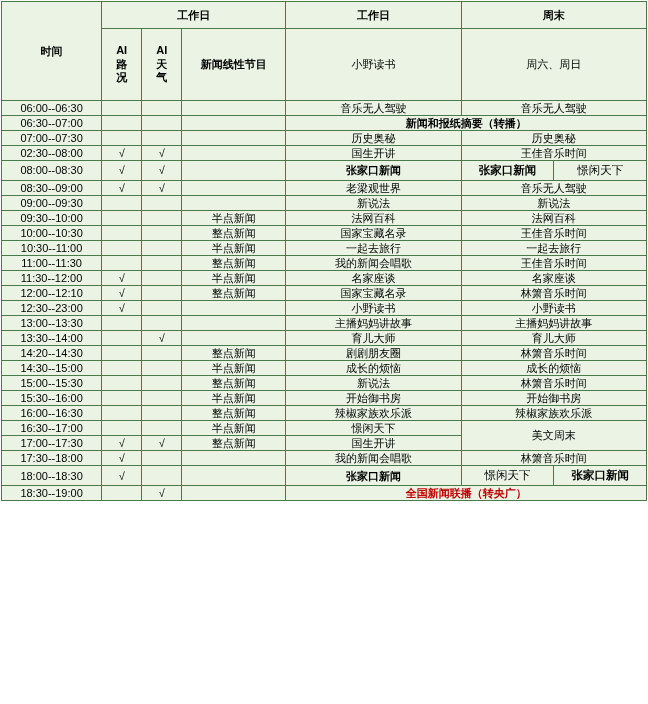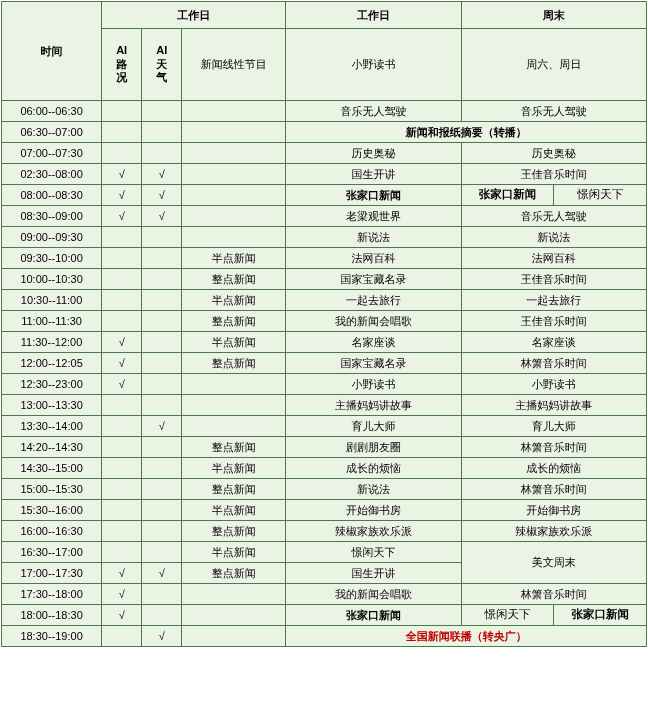--- a/index.html
+++ b/index.html
@@ -39,24 +39,24 @@
   col.c-we     { width: 185px; }
 
   thead td {
     background: #eaf3e4;
     font-weight: bold;
   }
   .hdr-group { height: 26px; font-size: 13px; }
   .hdr-time  { font-size: 12px; margin-top: 40px; }
   .hdr-ai    { font-size: 12px; font-weight: bold; }
   .hdr-ai .stack { display: block; line-height: 1.25; text-align: center; }
-  .hdr-line  { font-size: 12px; font-weight: normal; }
+  .hdr-line  { font-size: 12px; font-weight: bold; }
   .hdr-day   { font-size: 15px; font-weight: normal; }
 
-  tbody tr { height: 21px; }
+  tbody tr { height: 15px; }
   td.time { font-size: 11px; }
   td.prog { font-size: 11.5px; }
   td.check { font-size: 12px; }
 
   
   td.hl { background: #fbd9c3; }
   td.b  { font-weight: bold; }
   td.red { color: #c00000; font-weight: bold; }
   td.pale { background: #f5f1ea; }
   .split-wrap { display: flex; width: 100%; }
@@ -195,21 +195,21 @@
       </tr>
       <tr>
         <td class="time">11:30--12:00</td>
         <td class="check">√</td>
         <td class="check"></td>
         <td class="prog">半点新闻</td>
         <td class="prog hl">名家座谈</td>
         <td class="prog">名家座谈</td>
       </tr>
       <tr>
-        <td class="time">12:00--12:05</td>
+        <td class="time">12:00--12:10</td>
         <td class="check">√</td>
         <td class="check"></td>
         <td class="prog">整点新闻</td>
         <td class="prog hl">国家宝藏名录</td>
         <td class="prog">林箫音乐时间</td>
       </tr>
       <tr>
         <td class="time">12:30--23:00</td>
         <td class="check">√</td>
         <td class="check"></td>

